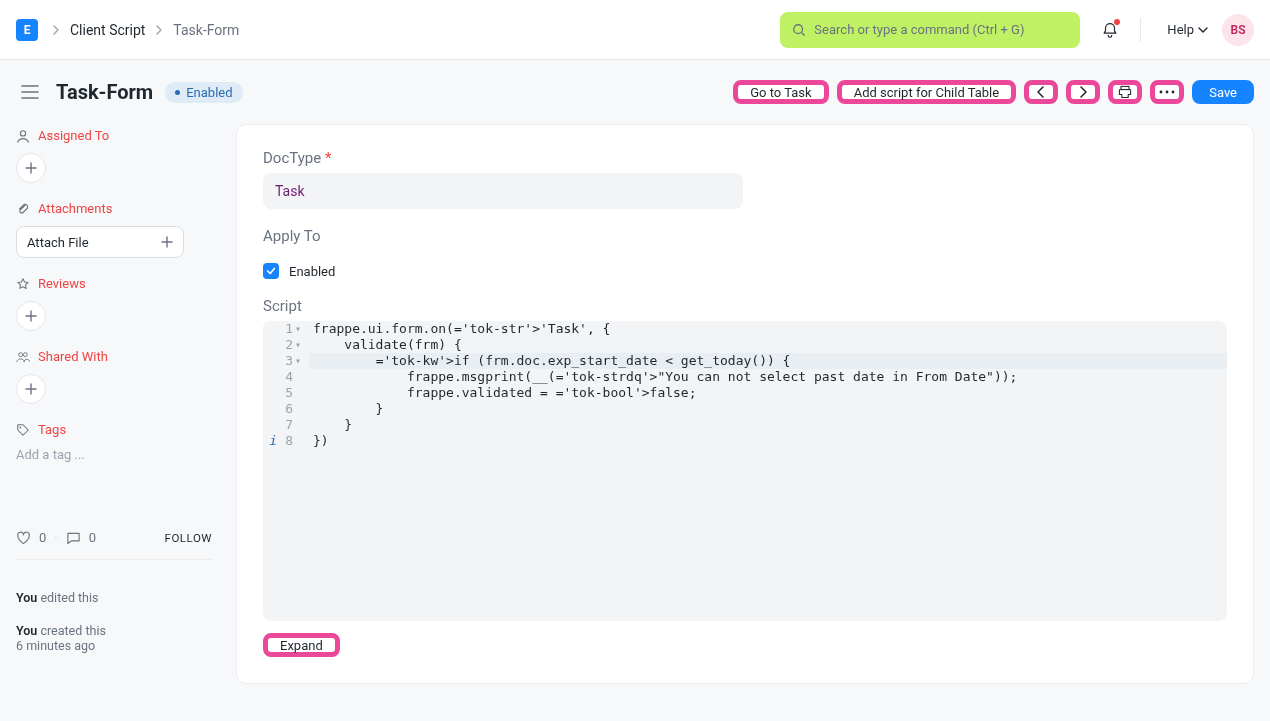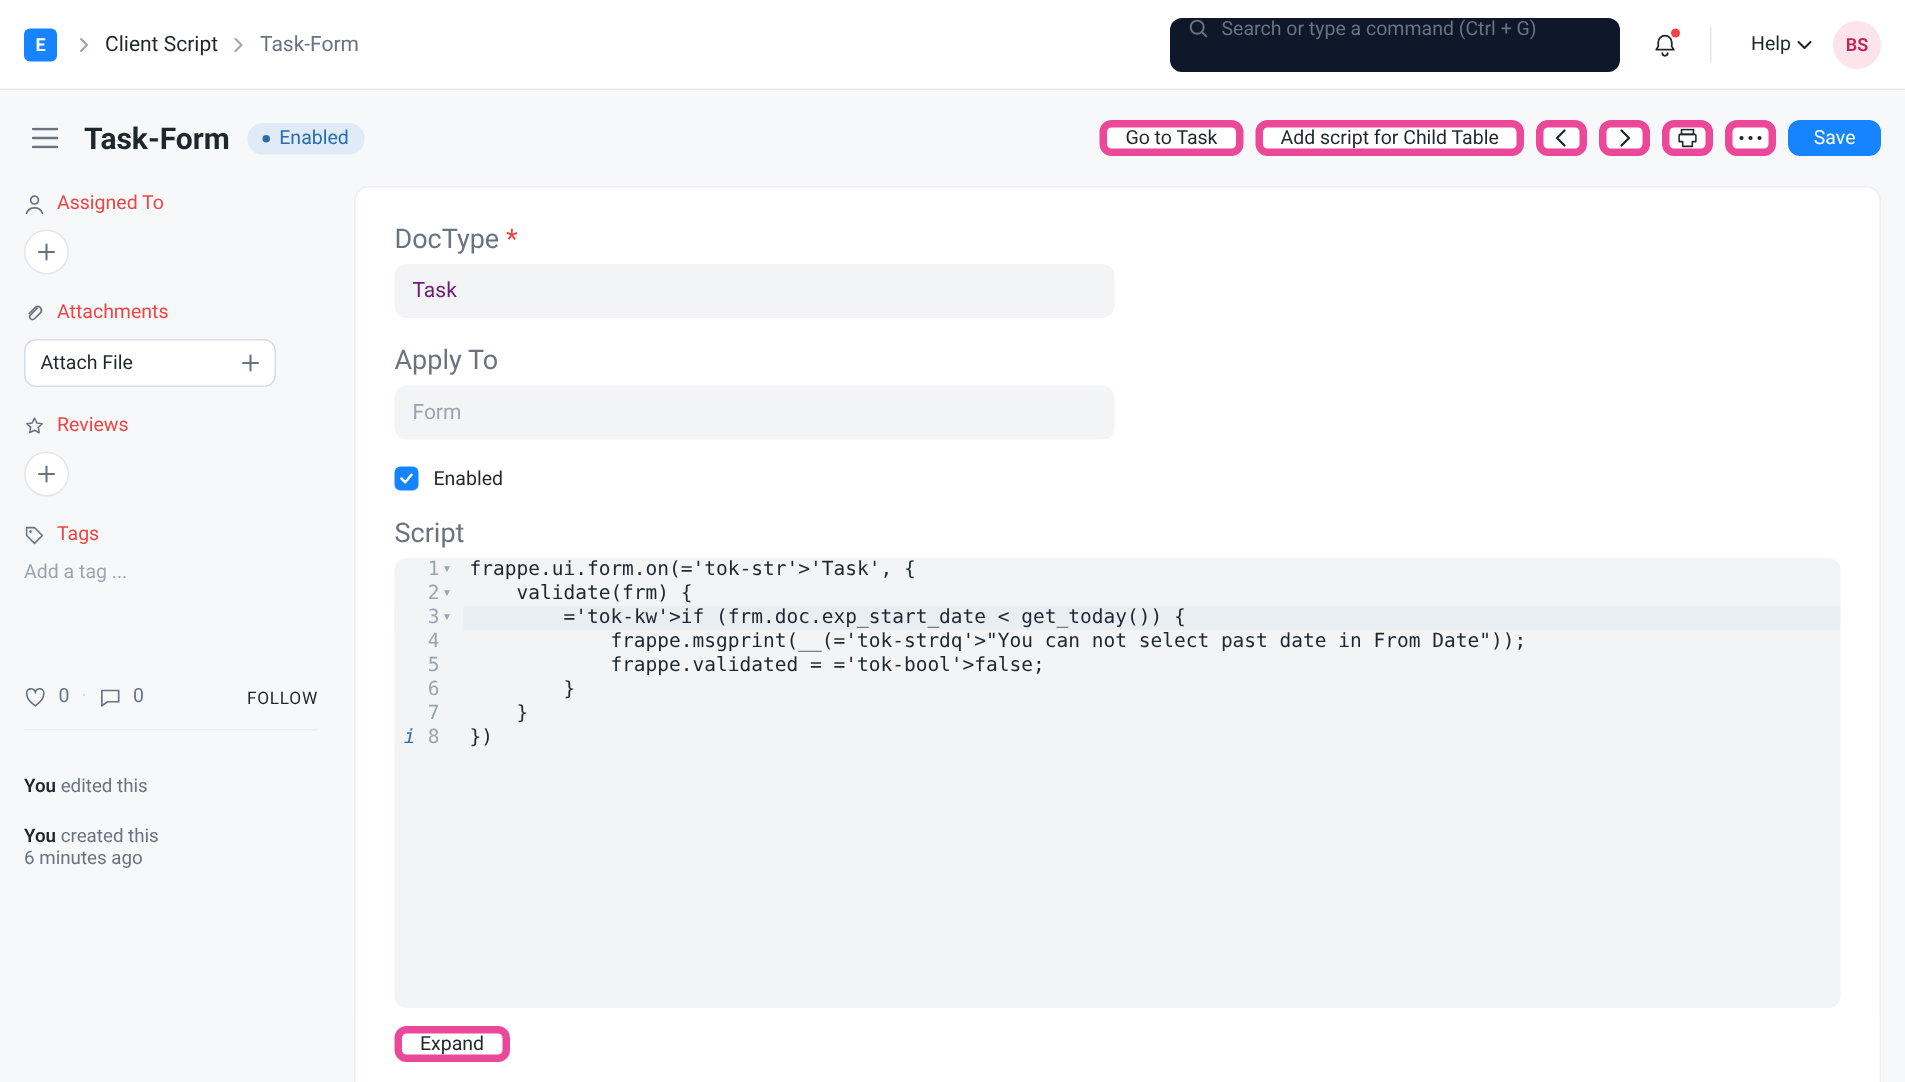--- a/index.html
+++ b/index.html
@@ -27,22 +27,22 @@
       font-weight: 700; font-size: 12px;
     }
     .breadcrumb {
       display: flex; align-items: center; gap: 10px; margin-left: 14px;
     }
     .breadcrumb .chevron { color: #6b7280; font-size: 12px; }
     .breadcrumb a { color: #1f272e; text-decoration: none; font-size: 14px; }
     .breadcrumb .current { color: #6b7280; font-size: 14px; }
     .nav-spacer { flex: 1; }
     .search-wrap {
-      display: flex; align-items: flex-start; gap: 8px;
-      background: #0f172a;
+      display: flex; align-items: center; gap: 8px;
+      background: #bef264;
       border-radius: 8px;
       height: 36px;
       width: 300px;
       padding: 0 12px;
       color: #6b7280;
     }
     .search-wrap svg { flex-shrink: 0; }
     .search-wrap .placeholder { font-size: 13px; color: #6b7280; }
     .nav-icon-btn {
       width: 32px; height: 32px;
@@ -116,21 +116,21 @@
     .follow { margin-left:auto; font-size:11.5px; letter-spacing:0.5px; color:#1f272e; cursor:pointer; }
     .activity { font-size:12.5px; color:#6b7280; margin-top:30px; }
     .activity .you { color:#1f272e; font-weight:600; }
 
     
     .card {
       flex:1; background:#fff; border:1px solid #eceef1; border-radius:10px;
       padding: 24px 26px; min-height: 560px;
     }
     .form-row { margin-bottom:18px; max-width: 480px; }
-    .form-label { font-size:18px; color:#6b7280; margin-bottom:6px; display:block; }
+    .form-label { font-size:15px; color:#6b7280; margin-bottom:6px; display:block; }
     .req-star { color:#ef4444; }
     .form-input {
       height:36px; background:#f3f4f6; border:none; border-radius:8px;
       padding: 0 12px; font-size:14px; color:#701a75; display:flex; align-items:center;
     }
     .form-input.placeholder { color:#9ca3af; }
     .check-row { display:flex; align-items:center; gap:10px; margin: 14px 0 18px 0; }
     .checkbox {
       width:16px;height:16px;background:#1683ff;border-radius:4px;
       display:flex;align-items:center;justify-content:center;color:#fff;cursor:pointer;
@@ -295,20 +295,37 @@
             </span>
           <span>Reviews</span>
         </div>
         <div class="side-add-circle">
           <svg width="12" height="12" viewBox="0 0 12 12">
               <path d="M6 1v10M1 6h10" stroke="#6b7280" stroke-width="1.4" stroke-linecap="round"></path>
             </svg>
         </div>
       </div>
 
+      <div class="side-section">
+        <div class="side-head">
+          <span>
+              <svg width="14" height="14" viewBox="0 0 18 14">
+                <circle cx="6" cy="4" r="2.5" stroke="#6b7280" stroke-width="1.2" fill="none"></circle>
+                <circle cx="12" cy="4" r="2.5" stroke="#6b7280" stroke-width="1.2" fill="none"></circle>
+                <path d="M1 13c.7-2.5 3-3.5 5-3.5s4.3 1 5 3.5M10 13c.5-2 2.4-3 4-3s3 .8 3.5 2.5" stroke="#6b7280" stroke-width="1.2" fill="none" stroke-linecap="round"></path>
+              </svg>
+            </span>
+          <span>Shared With</span>
+        </div>
+        <div class="side-add-circle">
+          <svg width="12" height="12" viewBox="0 0 12 12">
+              <path d="M6 1v10M1 6h10" stroke="#6b7280" stroke-width="1.4" stroke-linecap="round"></path>
+            </svg>
+        </div>
+      </div>
 
       <div class="side-section">
         <div class="side-head">
           <span>
               <svg width="14" height="14" viewBox="0 0 16 16">
                 <path d="M2 2h6l6 6-6 6-6-6V2z" stroke="#6b7280" stroke-width="1.2" fill="none" stroke-linejoin="round"></path>
                 <circle cx="5" cy="5" r="1" fill="#6b7280"></circle>
               </svg>
             </span>
           <span>Tags</span>
@@ -346,21 +363,20 @@
 
     <div class="card">
       <div class="form-row">
         <label class="form-label">
           <span>DocType</span> <span class="req-star">*</span>
         </label>
         <div class="form-input">Task</div>
       </div>
       <div class="form-row">
         <label class="form-label">Apply To</label>
-        <div class="form-input placeholder">Form</div>
       </div>
       <div class="check-row">
         <div class="checkbox">
           <svg width="10" height="10" viewBox="0 0 12 12">
               <path d="M2 6l3 3 5-6" stroke="#fff" stroke-width="2" fill="none" stroke-linecap="round" stroke-linejoin="round"></path>
             </svg>
         </div>
         <span>Enabled</span>
       </div>
 

